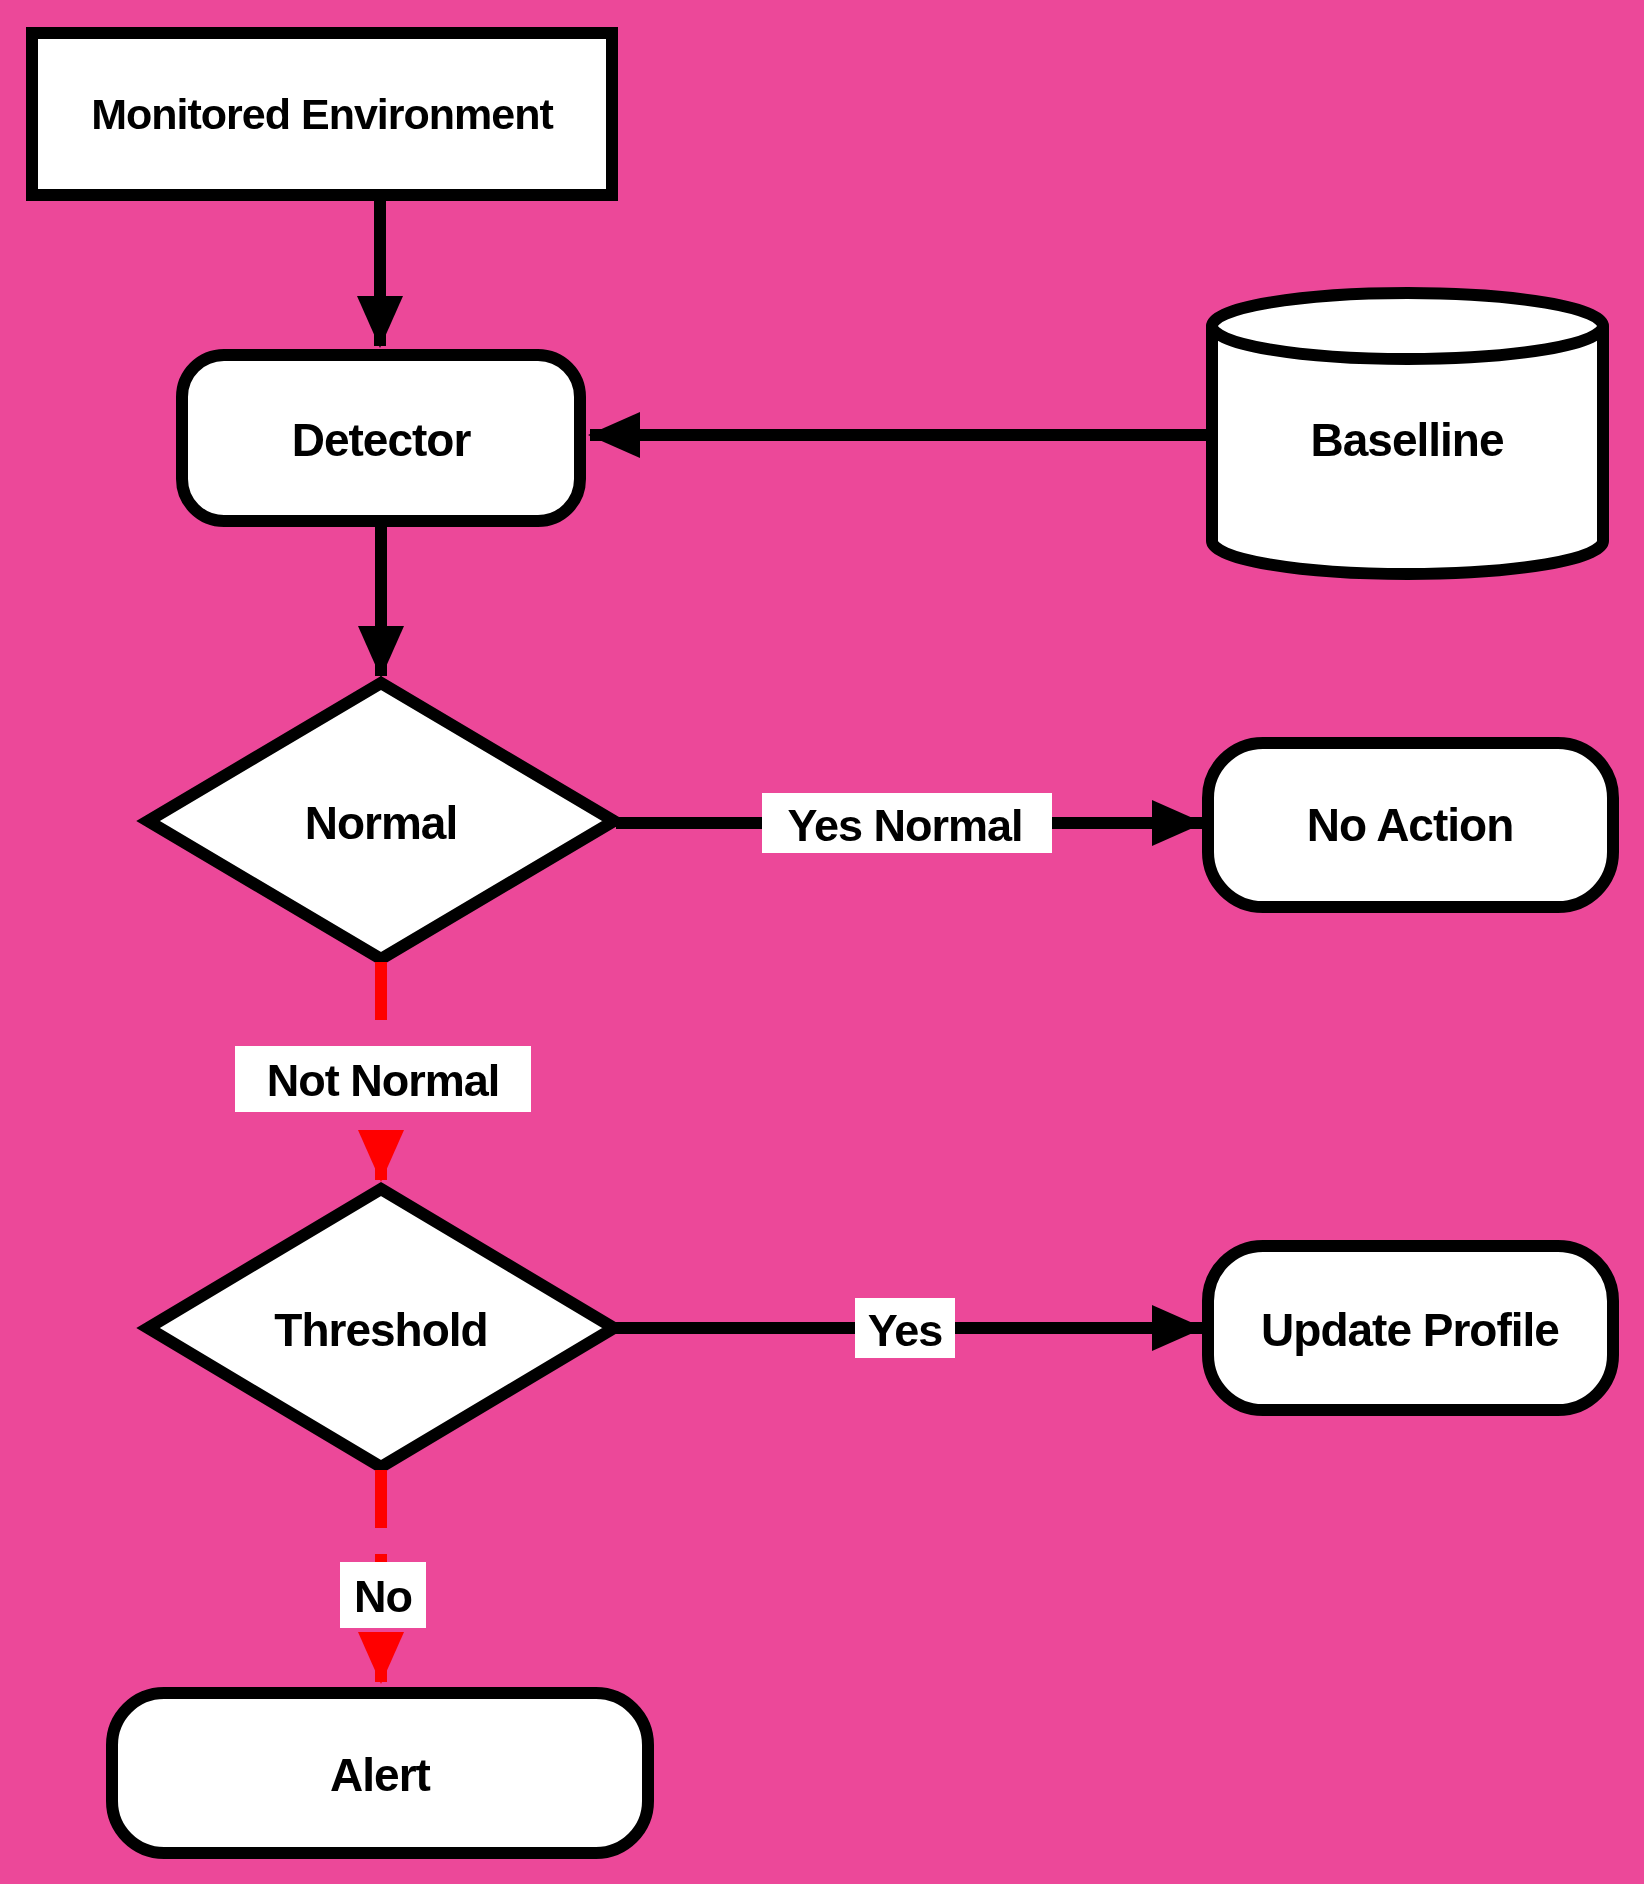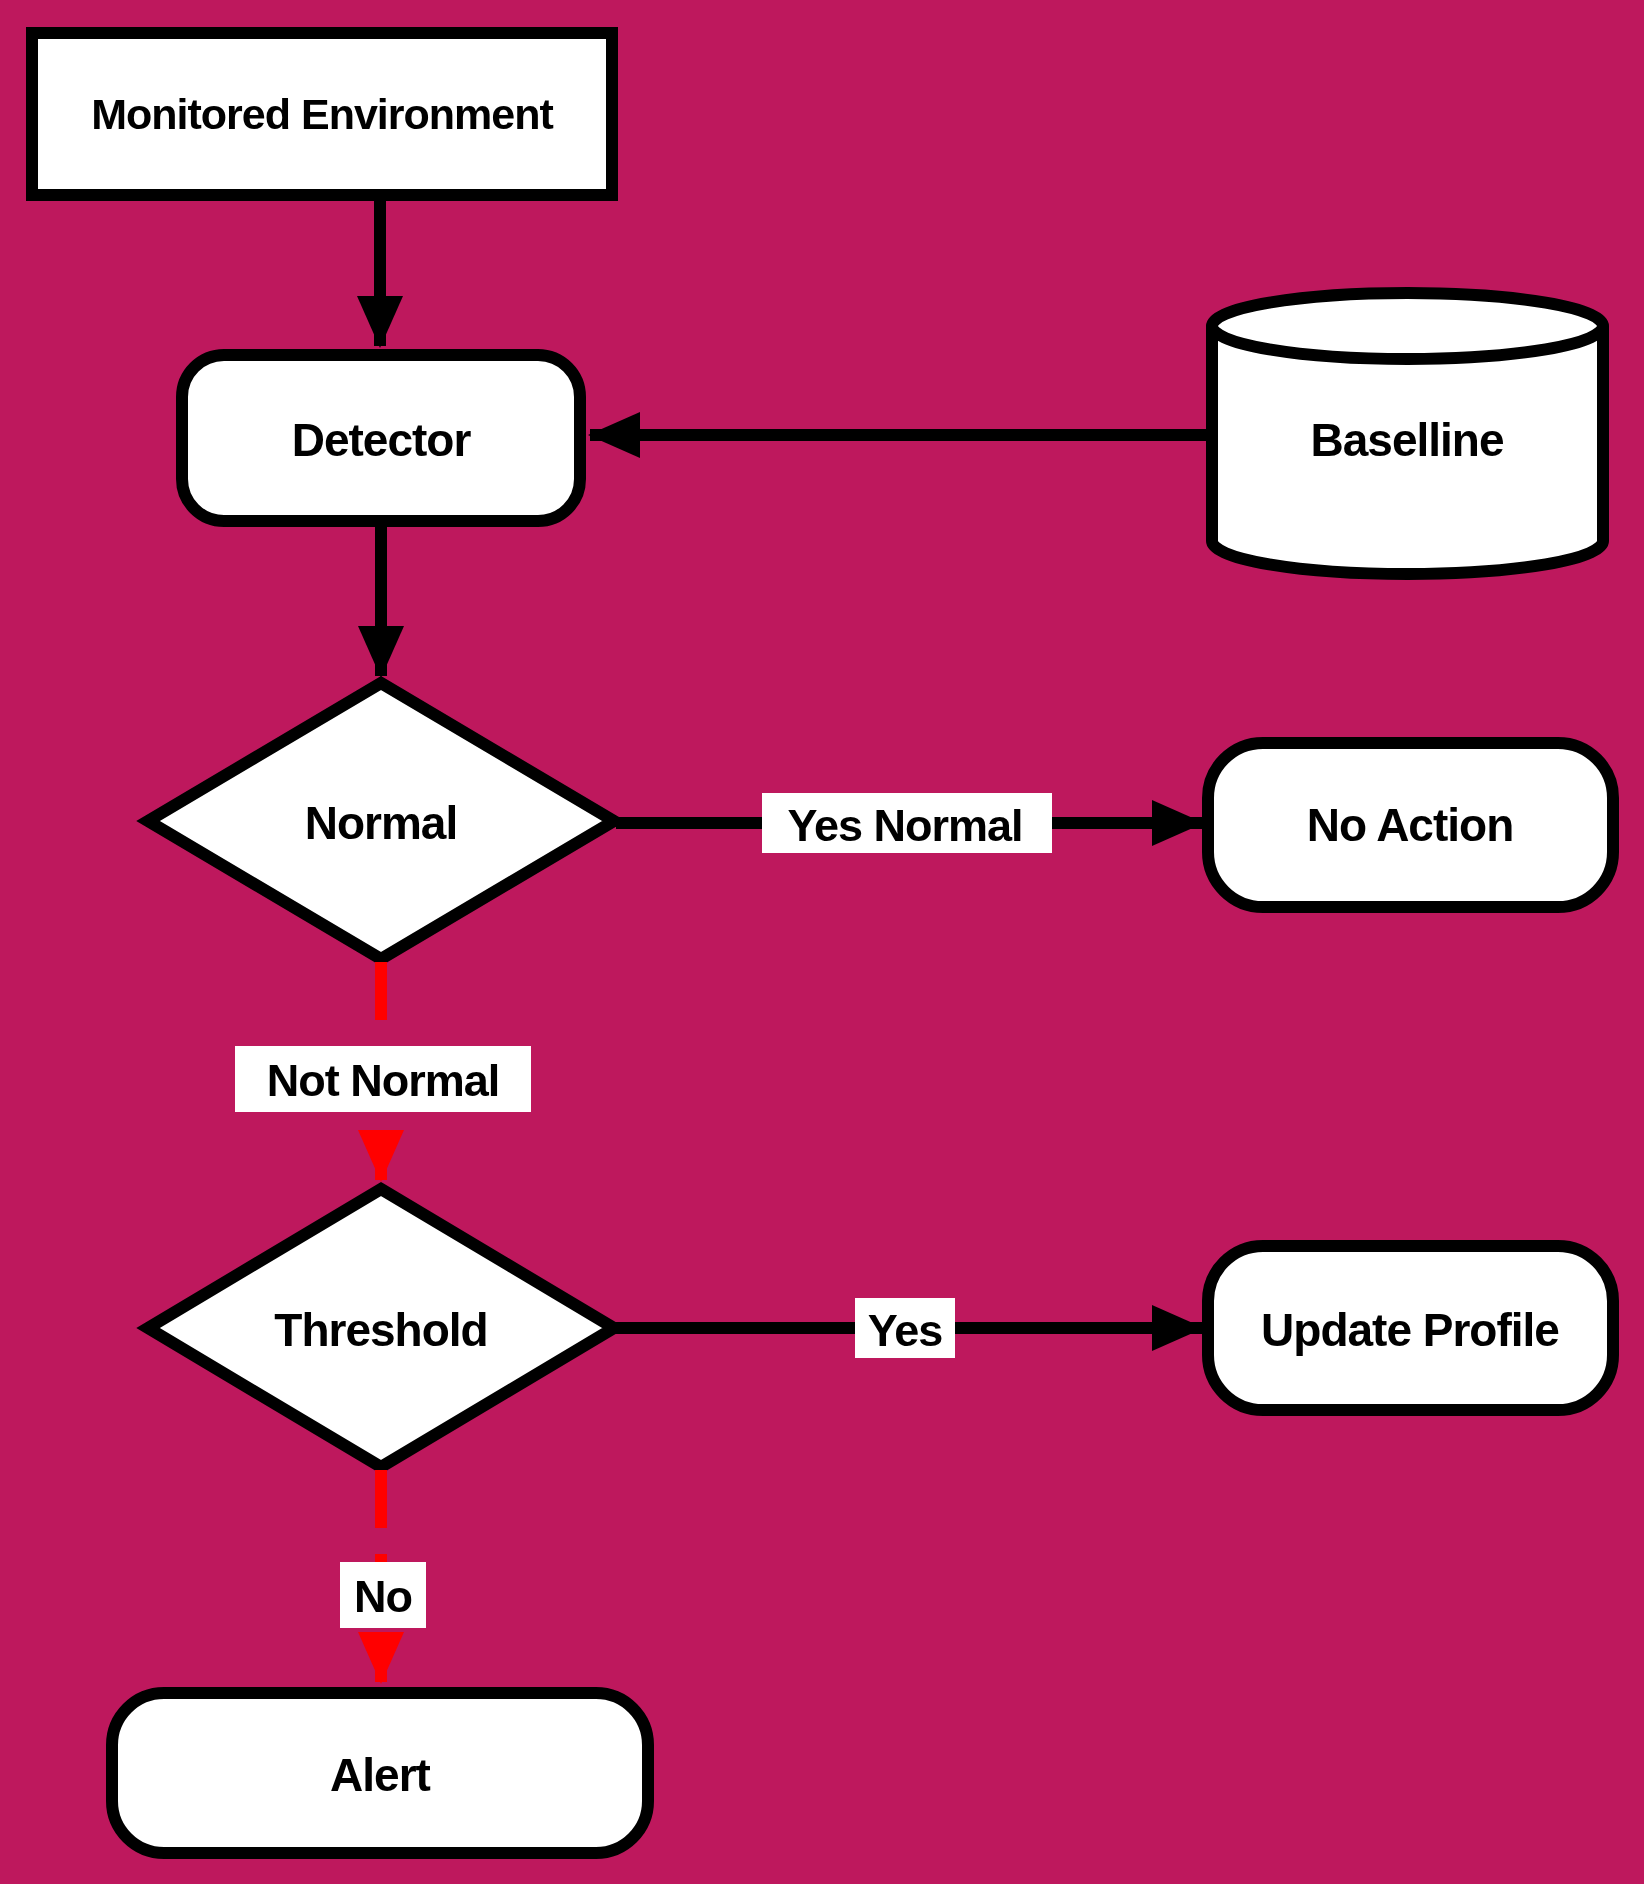--- a/index.html
+++ b/index.html
@@ -1,16 +1,16 @@
 <!DOCTYPE html>
 <html><head>
 <meta charset="utf-8">
 <style>
   html, body { margin: 0; padding: 0; background: #ffffff; }
-  .stage { width: 1644px; height: 1884px; position: relative; background: #be185d; }
+  .stage { width: 1644px; height: 1884px; position: relative; background: #ec4899; }
   svg { display: block; }
   text {
     font-family: "Liberation Sans", "DejaVu Sans", sans-serif;
     font-weight: bold;
     fill: #000000;
   }
   .node-label   { font-size: 46px; letter-spacing: -1px; }
   .title-label  { font-size: 43px; letter-spacing: -1px; }
   .edge-label   { font-size: 45px; letter-spacing: -1px; }
   .shape        { fill: #ffffff; stroke: #000000; stroke-width: 12; }

